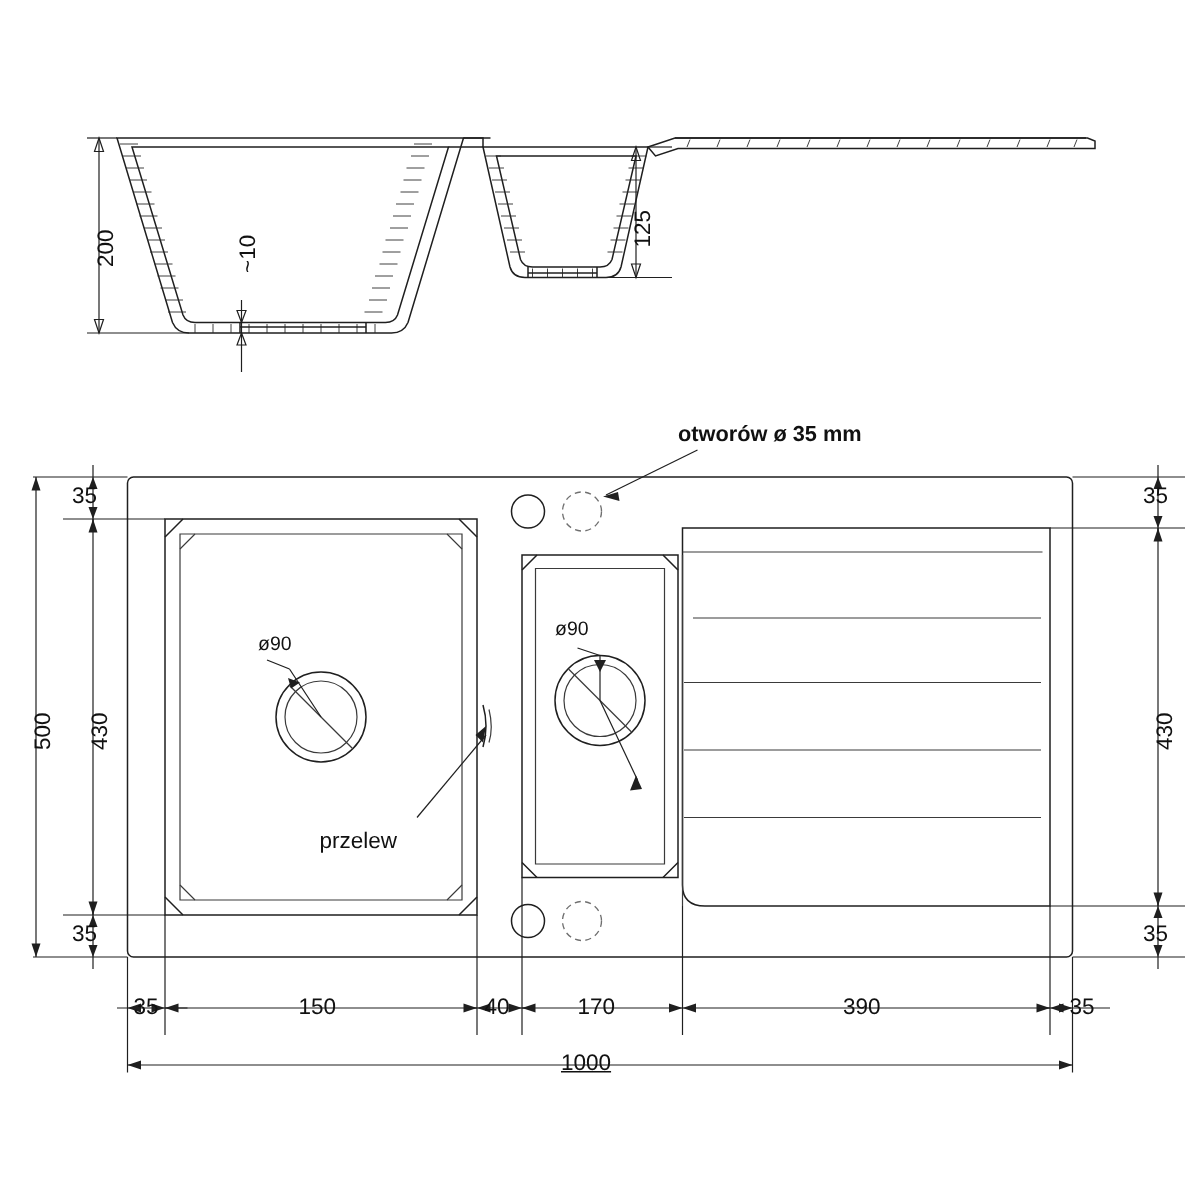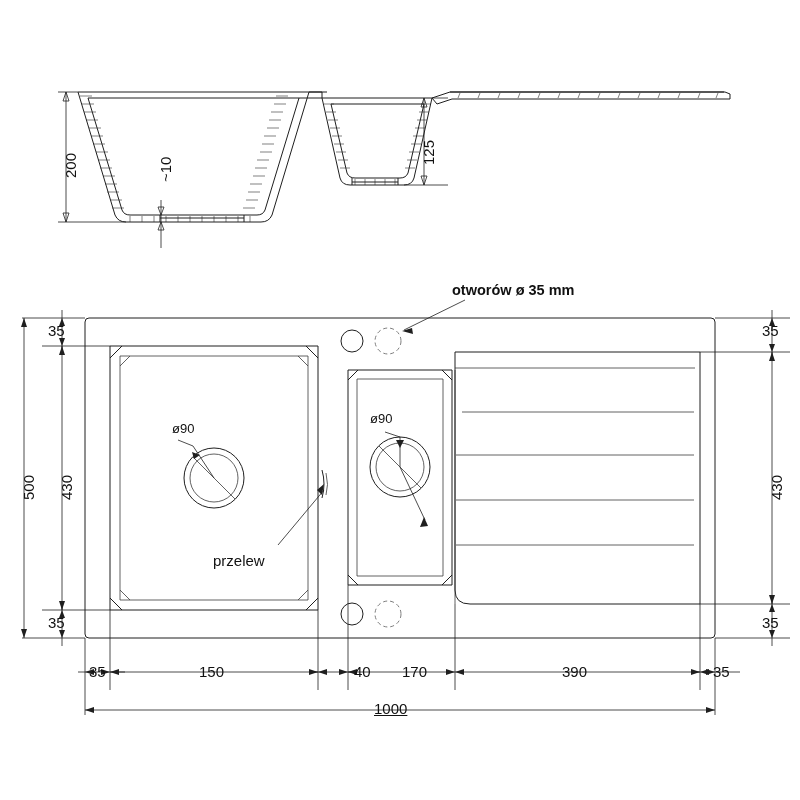--- a/index.html
+++ b/index.html
@@ -349,20 +349,20 @@
   <div class="lbl vert" style="left: 58px; top: 500px;">430</div>
   <div class="lbl" style="left: 48px; top: 614px;">35</div>
   <div class="lbl vert" style="left: 20px; top: 500px;">500</div>
 
   <div class="lbl" style="left: 762px; top: 322px;">35</div>
   <div class="lbl vert" style="left: 768px; top: 500px;">430</div>
   <div class="lbl" style="left: 762px; top: 614px;">35</div>
 
   <div class="lbl" style="left: 89px; top: 663px;">35</div>
   <div class="lbl" style="left: 199px; top: 663px;">150</div>
-  <div class="lbl" style="left: 323px; top: 663px; margin-left: 31px;">40</div>
-  <div class="lbl" style="left: 385px; top: 663px; margin-left: 17px;">170</div>
+  <div class="lbl" style="left: 323px; top: 663px;">40</div>
+  <div class="lbl" style="left: 385px; top: 663px;">170</div>
   <div class="lbl" style="left: 562px; top: 663px;">390</div>
   <div class="lbl" style="left: 713px; top: 663px;">35</div>
 
   <div class="lbl" style="left: 374px; top: 700px; text-decoration: underline;">1000</div>
 
 </div>
 
 </body></html>

